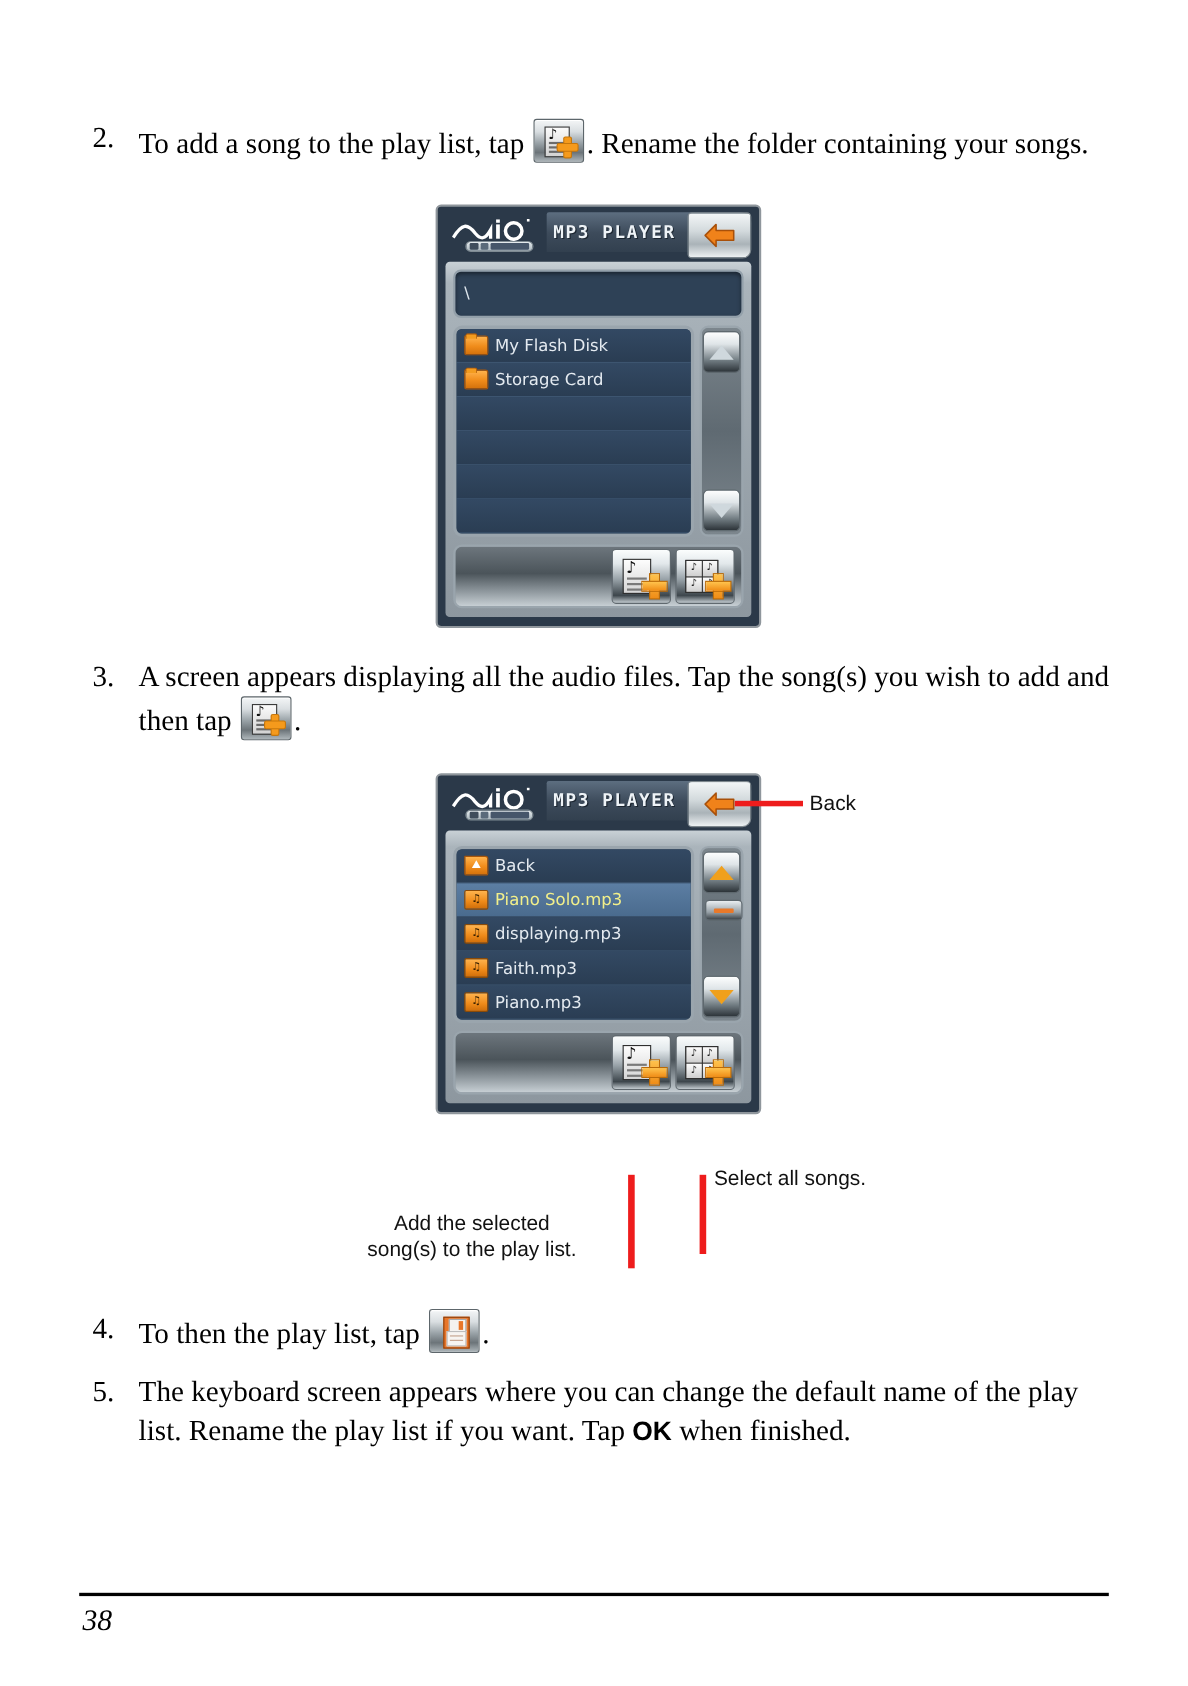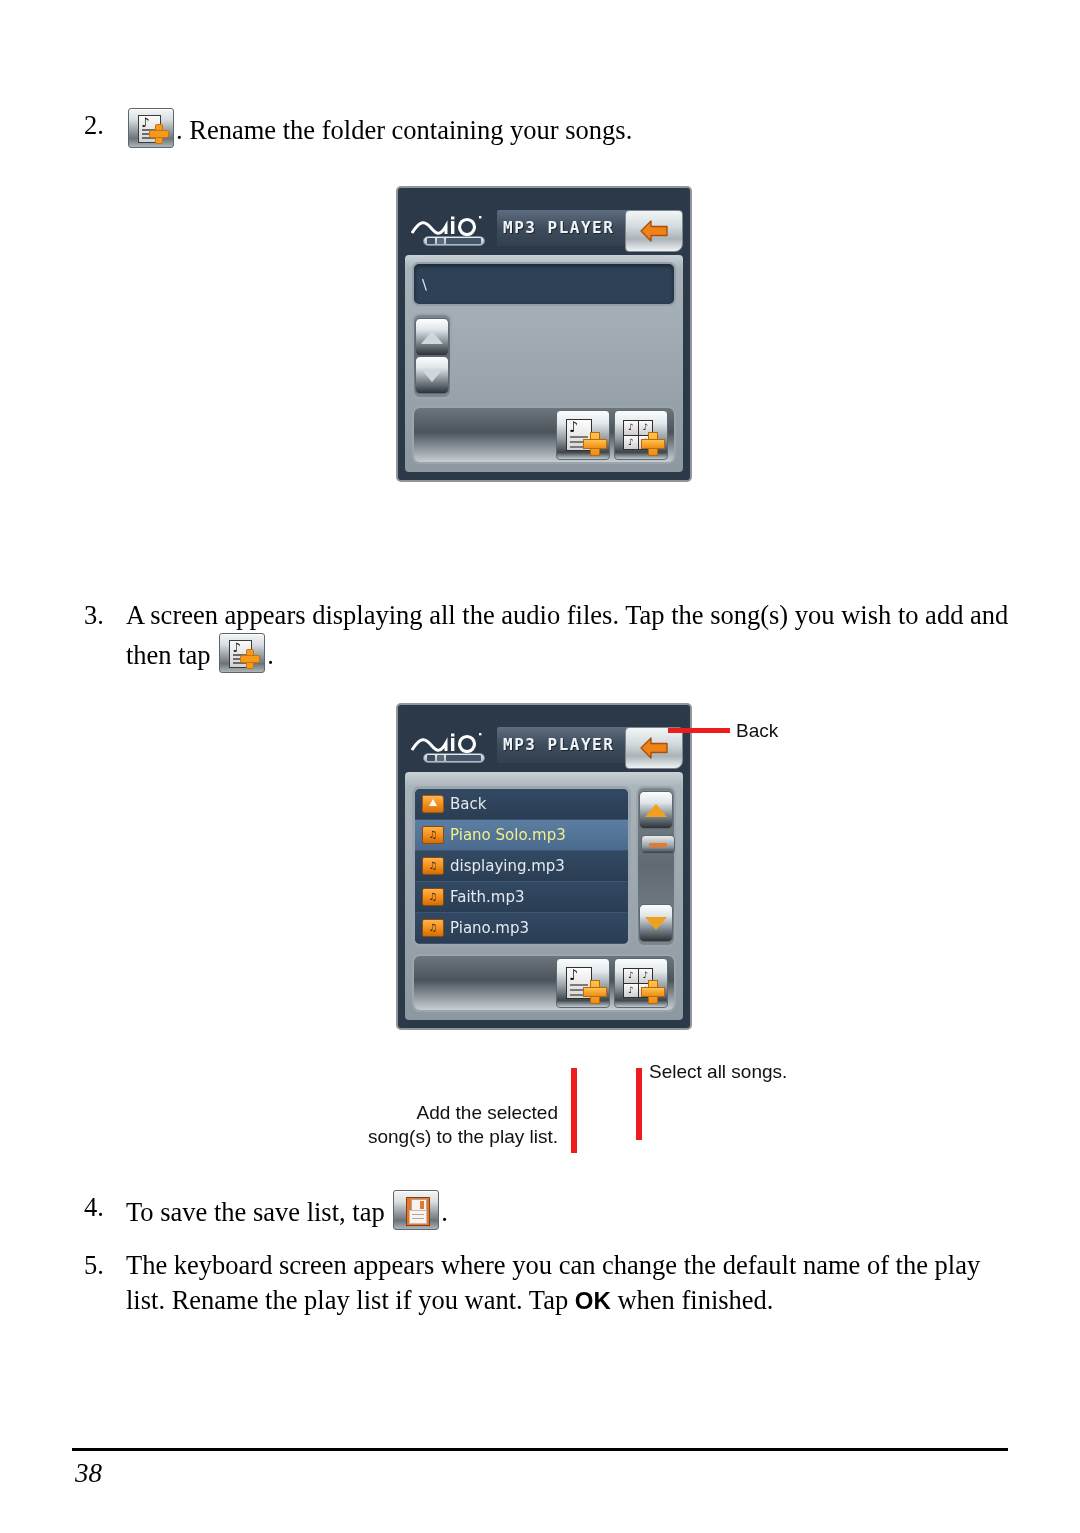--- a/index.html
+++ b/index.html
@@ -102,21 +102,21 @@
 
   .bold-ok { font-family: "Liberation Sans", sans-serif; font-weight: bold; font-size: 24px; }
 
   
   .device {
     position: absolute;
     width: 296px;
     background: #2b3949;
     border: 2px solid #8f969c;
     border-radius: 5px;
-    padding: 22px 7px 8px 7px;
+    padding: 5px 7px 8px 7px;
     box-sizing: border-box;
     font-family: "DejaVu Sans", sans-serif;
   }
   .dev-top {
     position: relative;
     height: 44px;
   }
   .mio-logo { position: absolute; left: 6px; top: 4px; width: 92px; height: 36px; }
   .mio-logo .swoosh {
     position:absolute; left:0; top:2px; width:76px; height:20px;
@@ -319,21 +319,21 @@
     position: absolute; width: 6px; background: #ee1c1c;
   }
   .callout-text {
     position: absolute;
     font-family: "Liberation Sans", sans-serif;
     font-size: 19px;
     color: #111;
     white-space: pre-line;
     line-height: 1.25;
   }
-  .callout-text.right { text-align: right; }
+  .callout-text.right { text-align: center; }
 
   
   .footer-rule {
     position: absolute; left: 72px; top: 1448px; width: 936px; height: 3px;
     background: #000;
   }
   .page-num {
     position: absolute; left: 75px; top: 1458px;
     font-family: "Liberation Serif", serif;
     font-style: italic;
@@ -343,20 +343,21 @@
 </style>
 </head>
 <body>
 
 <div class="page">
 
   <div class="step" style="left:72px; top:108px; width:930px;">
     <div class="step-num">2.</div>
     <div class="step-body">
       <p>
+        <span>To add a song to the play list, tap</span>
         <span class="inline-icon ic-sheet">
           <span class="glyph">
             <span class="sheet"></span>
             <span class="note">♪</span>
             <span class="plus"></span>
           </span>
         </span><span>. Rename the folder containing your songs.</span>
       </p>
     </div>
   </div>
@@ -387,20 +388,34 @@
         </div>
       </div>
     </div>
 
     <div class="screen-body">
       <div class="pathbar">
         <span>\</span>
       </div>
 
       <div class="list-wrap">
+        <div class="file-list">
+          <div class="row">
+            <span class="ic ic-folder"></span>
+            <span>My Flash Disk</span>
+          </div>
+          <div class="row">
+            <span class="ic ic-folder"></span>
+            <span>Storage Card</span>
+          </div>
+          <div class="row empty"></div>
+          <div class="row empty"></div>
+          <div class="row empty"></div>
+          <div class="row empty"></div>
+        </div>
         <div class="scrollbar">
           <div class="sb-btn">
             <span class="tri-up"></span>
           </div>
           <div class="sb-btn">
             <span class="tri-dn"></span>
           </div>
         </div>
       </div>
 
@@ -529,21 +544,21 @@
   <div class="callout-line-v" style="left:571px; top:1068px; height:85px;"></div>
   <div class="callout-line-v" style="left:636px; top:1068px; height:72px;"></div>
   <div class="callout-text right" style="left:300px; top:1101px; width:258px;">Add the selected
 song(s) to the play list.</div>
   <div class="callout-text" style="left:649px; top:1060px;">Select all songs.</div>
 
   <div class="step" style="left:72px; top:1190px; width:930px;">
     <div class="step-num">4.</div>
     <div class="step-body">
       <p>
-        <span>To save the save list, tap</span>
+        <span>To then the play list, tap</span>
         <span class="inline-icon ic-save">
           <span class="glyph">
             <span class="floppy">
               <span class="shut"></span>
               <span class="label"></span>
             </span>
           </span>
         </span><span>.</span>
       </p>
     </div>

